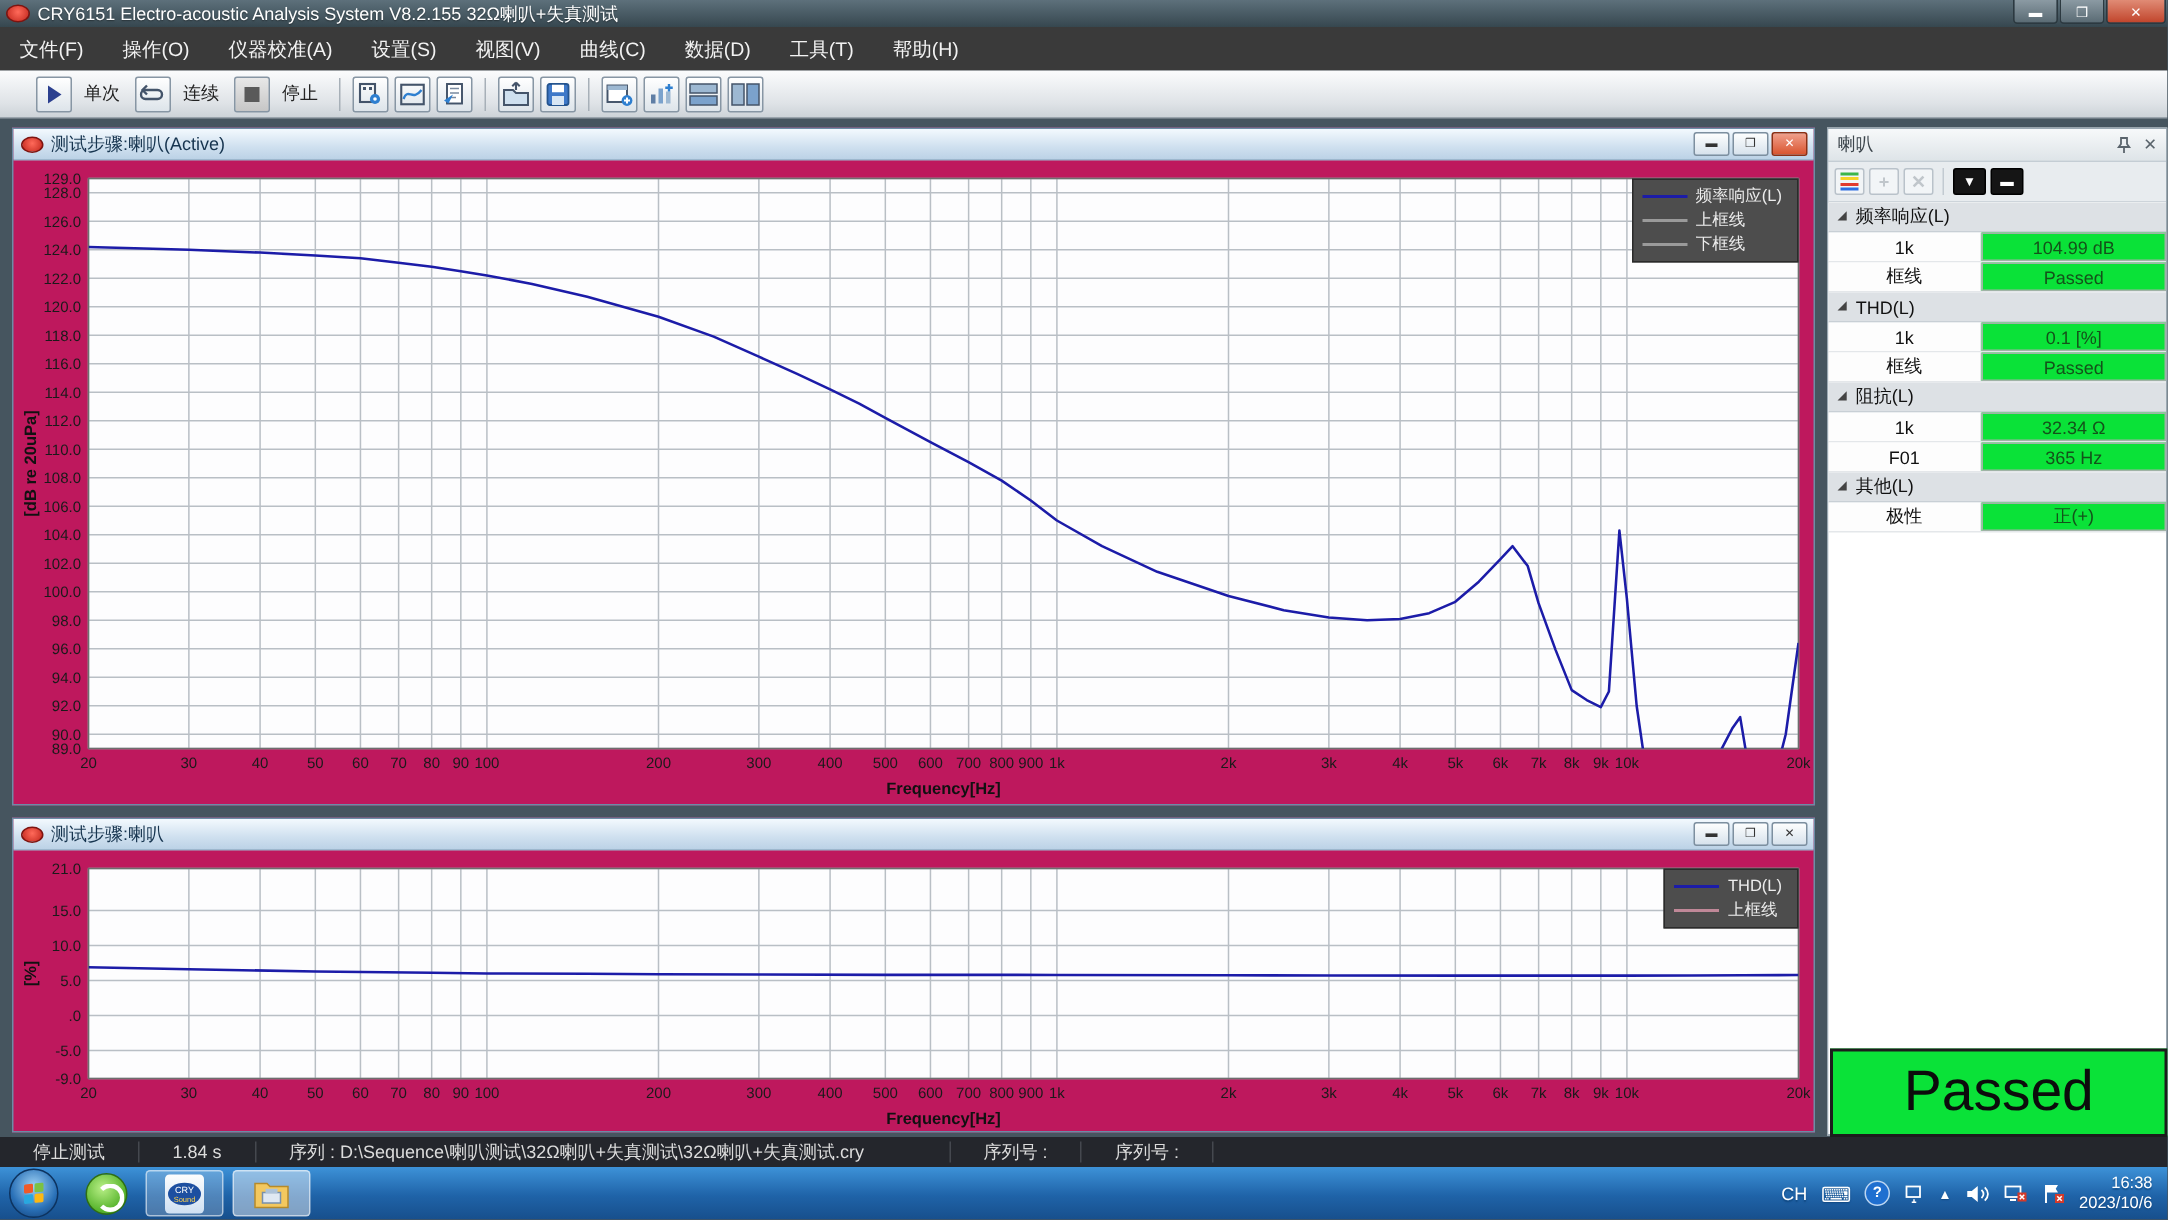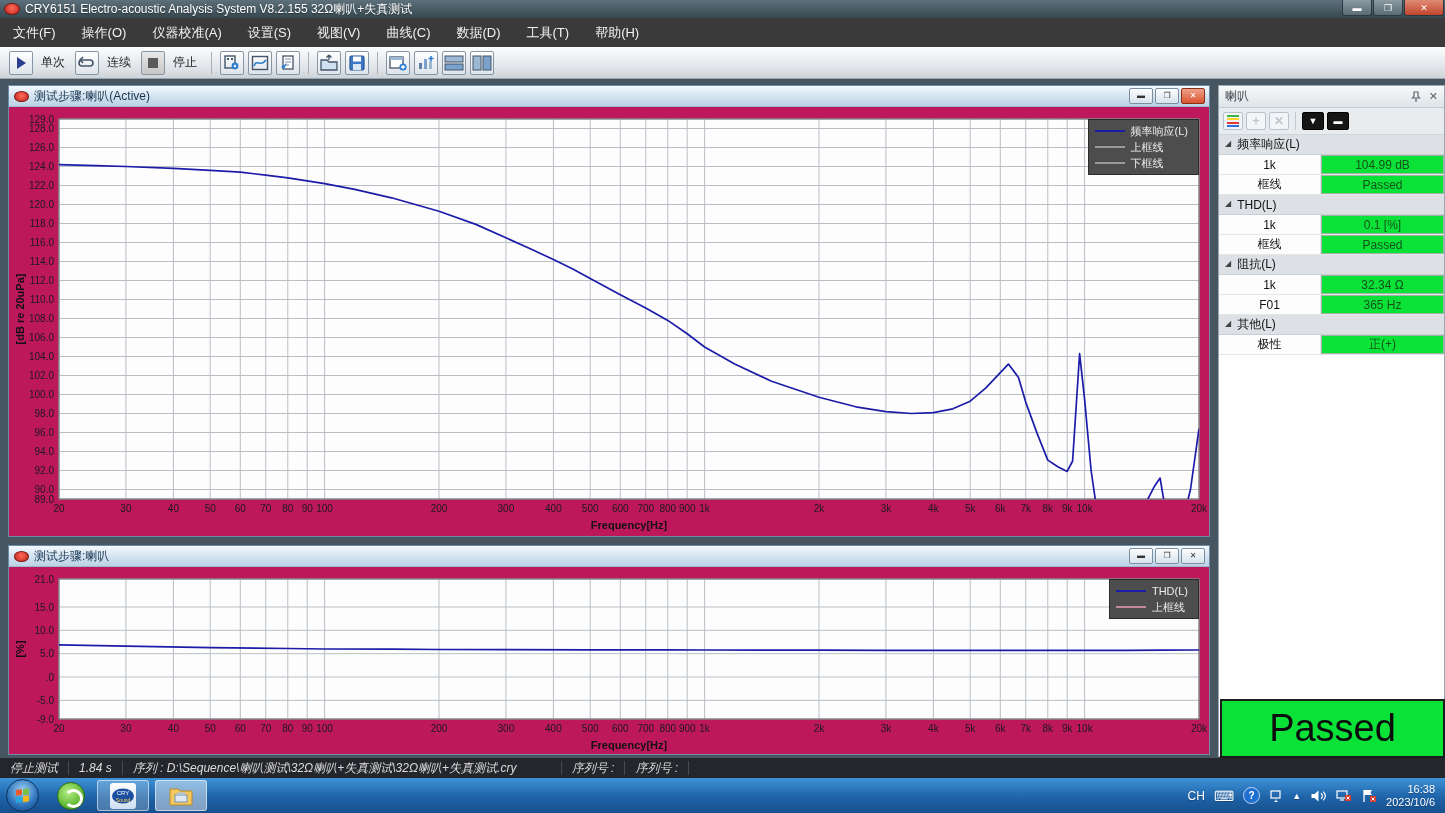--- a/index.html
+++ b/index.html
@@ -26,21 +26,21 @@
   
   .menubar{
     position:absolute;left:0;top:18px;width:1445px;height:29px;background:#3a3a3a;
     display:flex;align-items:center;color:#f2f2f2;font-size:13px;
   }
   .menu-item{padding:0 13px;line-height:29px;cursor:default;}
   
   .toolbar{
     position:absolute;left:0;top:47px;width:1445px;height:32px;
     background:linear-gradient(#fbfcfd,#dfe3e7 70%,#cdd3d8);
-    border-bottom:1px solid #9aa4ac;display:flex;align-items:center;gap:4px;padding-left:9px;box-sizing:border-box;
+    border-bottom:1px solid #9aa4ac;display:flex;align-items:center;gap:4px;padding-left:24px;box-sizing:border-box;
   }
   .tb-btn{height:24px;min-width:24px;display:flex;align-items:center;justify-content:center;
     background:linear-gradient(#ffffff,#dde4ea);border:1px solid #8796a4;border-radius:2px;box-sizing:border-box;}
   .tb-label{font-size:12px;color:#222;margin:0 6px 0 4px;}
   .tb-sep{width:1px;height:22px;background:#a7b0b8;margin:0 4px;}
   .tb-btn svg{display:block;}
   
   .chart-window{position:absolute;border:1px solid #6c8ca6;background:#be185d;box-sizing:border-box;}
   .cw-titlebar{height:20px;background:linear-gradient(#f3f9fe,#cfe0ef 60%,#bcd2e6);
     border-bottom:1px solid #9db7cd;display:flex;align-items:center;font-size:12px;color:#16344f;}
@@ -88,21 +88,21 @@
     font-size:12px;color:#111;border-right:1px solid #e4e7ea;box-sizing:border-box;}
   .rp-row .val{flex:1;background:#0ae238;display:flex;align-items:center;justify-content:center;
     font-size:12px;color:#14521a;border:1px solid #9fb3a5;box-sizing:border-box;}
   
   .passed-box{position:absolute;left:1220px;top:699px;width:225px;height:59px;background:#0ae238;
     border:2px solid #1c1c1c;box-sizing:border-box;display:flex;align-items:center;justify-content:center;
     font-size:38px;color:#0c0c0c;}
   
   .statusbar{position:absolute;left:0;top:758px;width:1445px;height:20px;background:#24262c;
     display:flex;align-items:center;color:#dcdcdc;font-size:12px;}
-  .sb-seg{padding:0 10px;border-right:1px solid #45484f;height:14px;display:flex;align-items:center;white-space:nowrap;font-style:italic;}
+  .sb-seg{padding:0 22px;border-right:1px solid #45484f;height:14px;display:flex;align-items:center;white-space:nowrap;}
   .sb-mes{position:absolute;left:705px;top:1px;width:546px;height:18px;background:#ee7b30;
     color:#1c1c1c;display:flex;align-items:center;justify-content:center;font-size:12px;margin-top:21px;}
   
   .taskbar{position:absolute;left:0;top:778px;width:1445px;height:35px;
     background:linear-gradient(#3d92d8,#1f63a8 55%,#174f8c);display:flex;align-items:center;}
   .start-orb{width:31px;height:31px;border-radius:50%;margin:0 12px 0 6px;
     background:radial-gradient(circle at 50% 35%,#9fd2f5,#2a71b8 60%,#123e74);
     border:1px solid #0d335f;display:flex;align-items:center;justify-content:center;}
   .flag{width:14px;height:14px;display:grid;grid-template-columns:6px 6px;grid-template-rows:6px 6px;gap:1px;transform:skewY(-6deg);}
   .flag i{border-radius:1px;}

